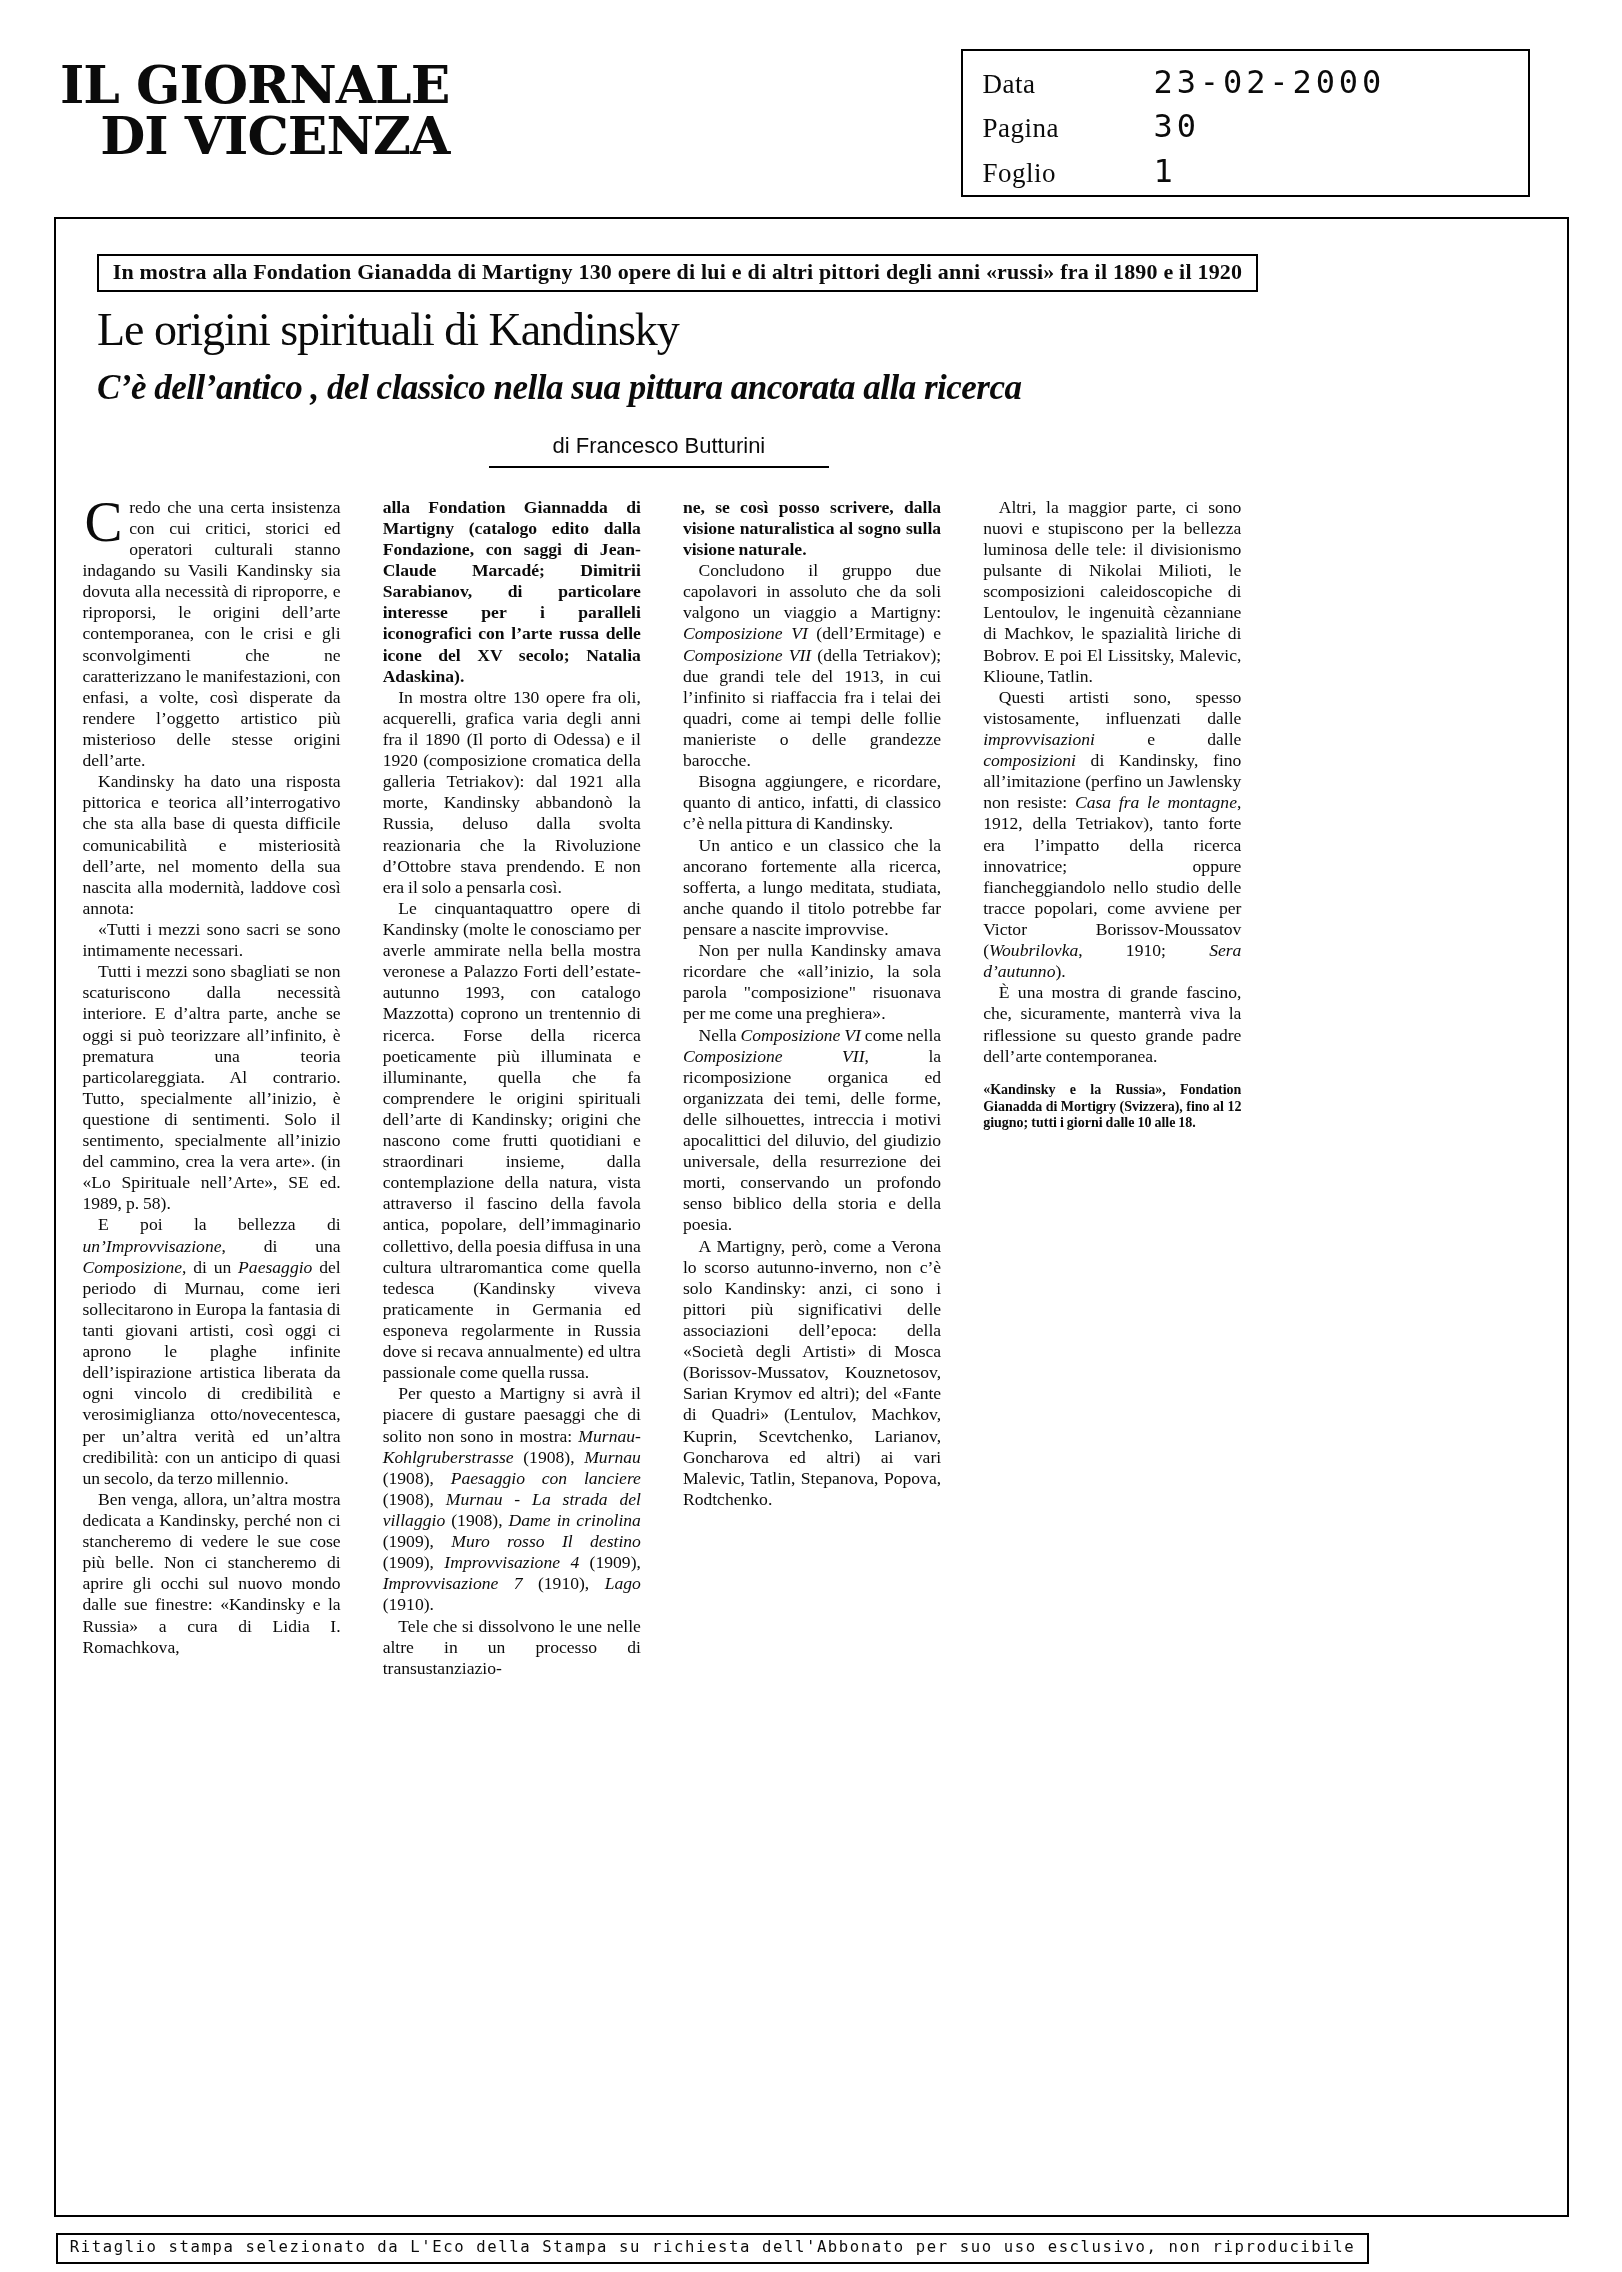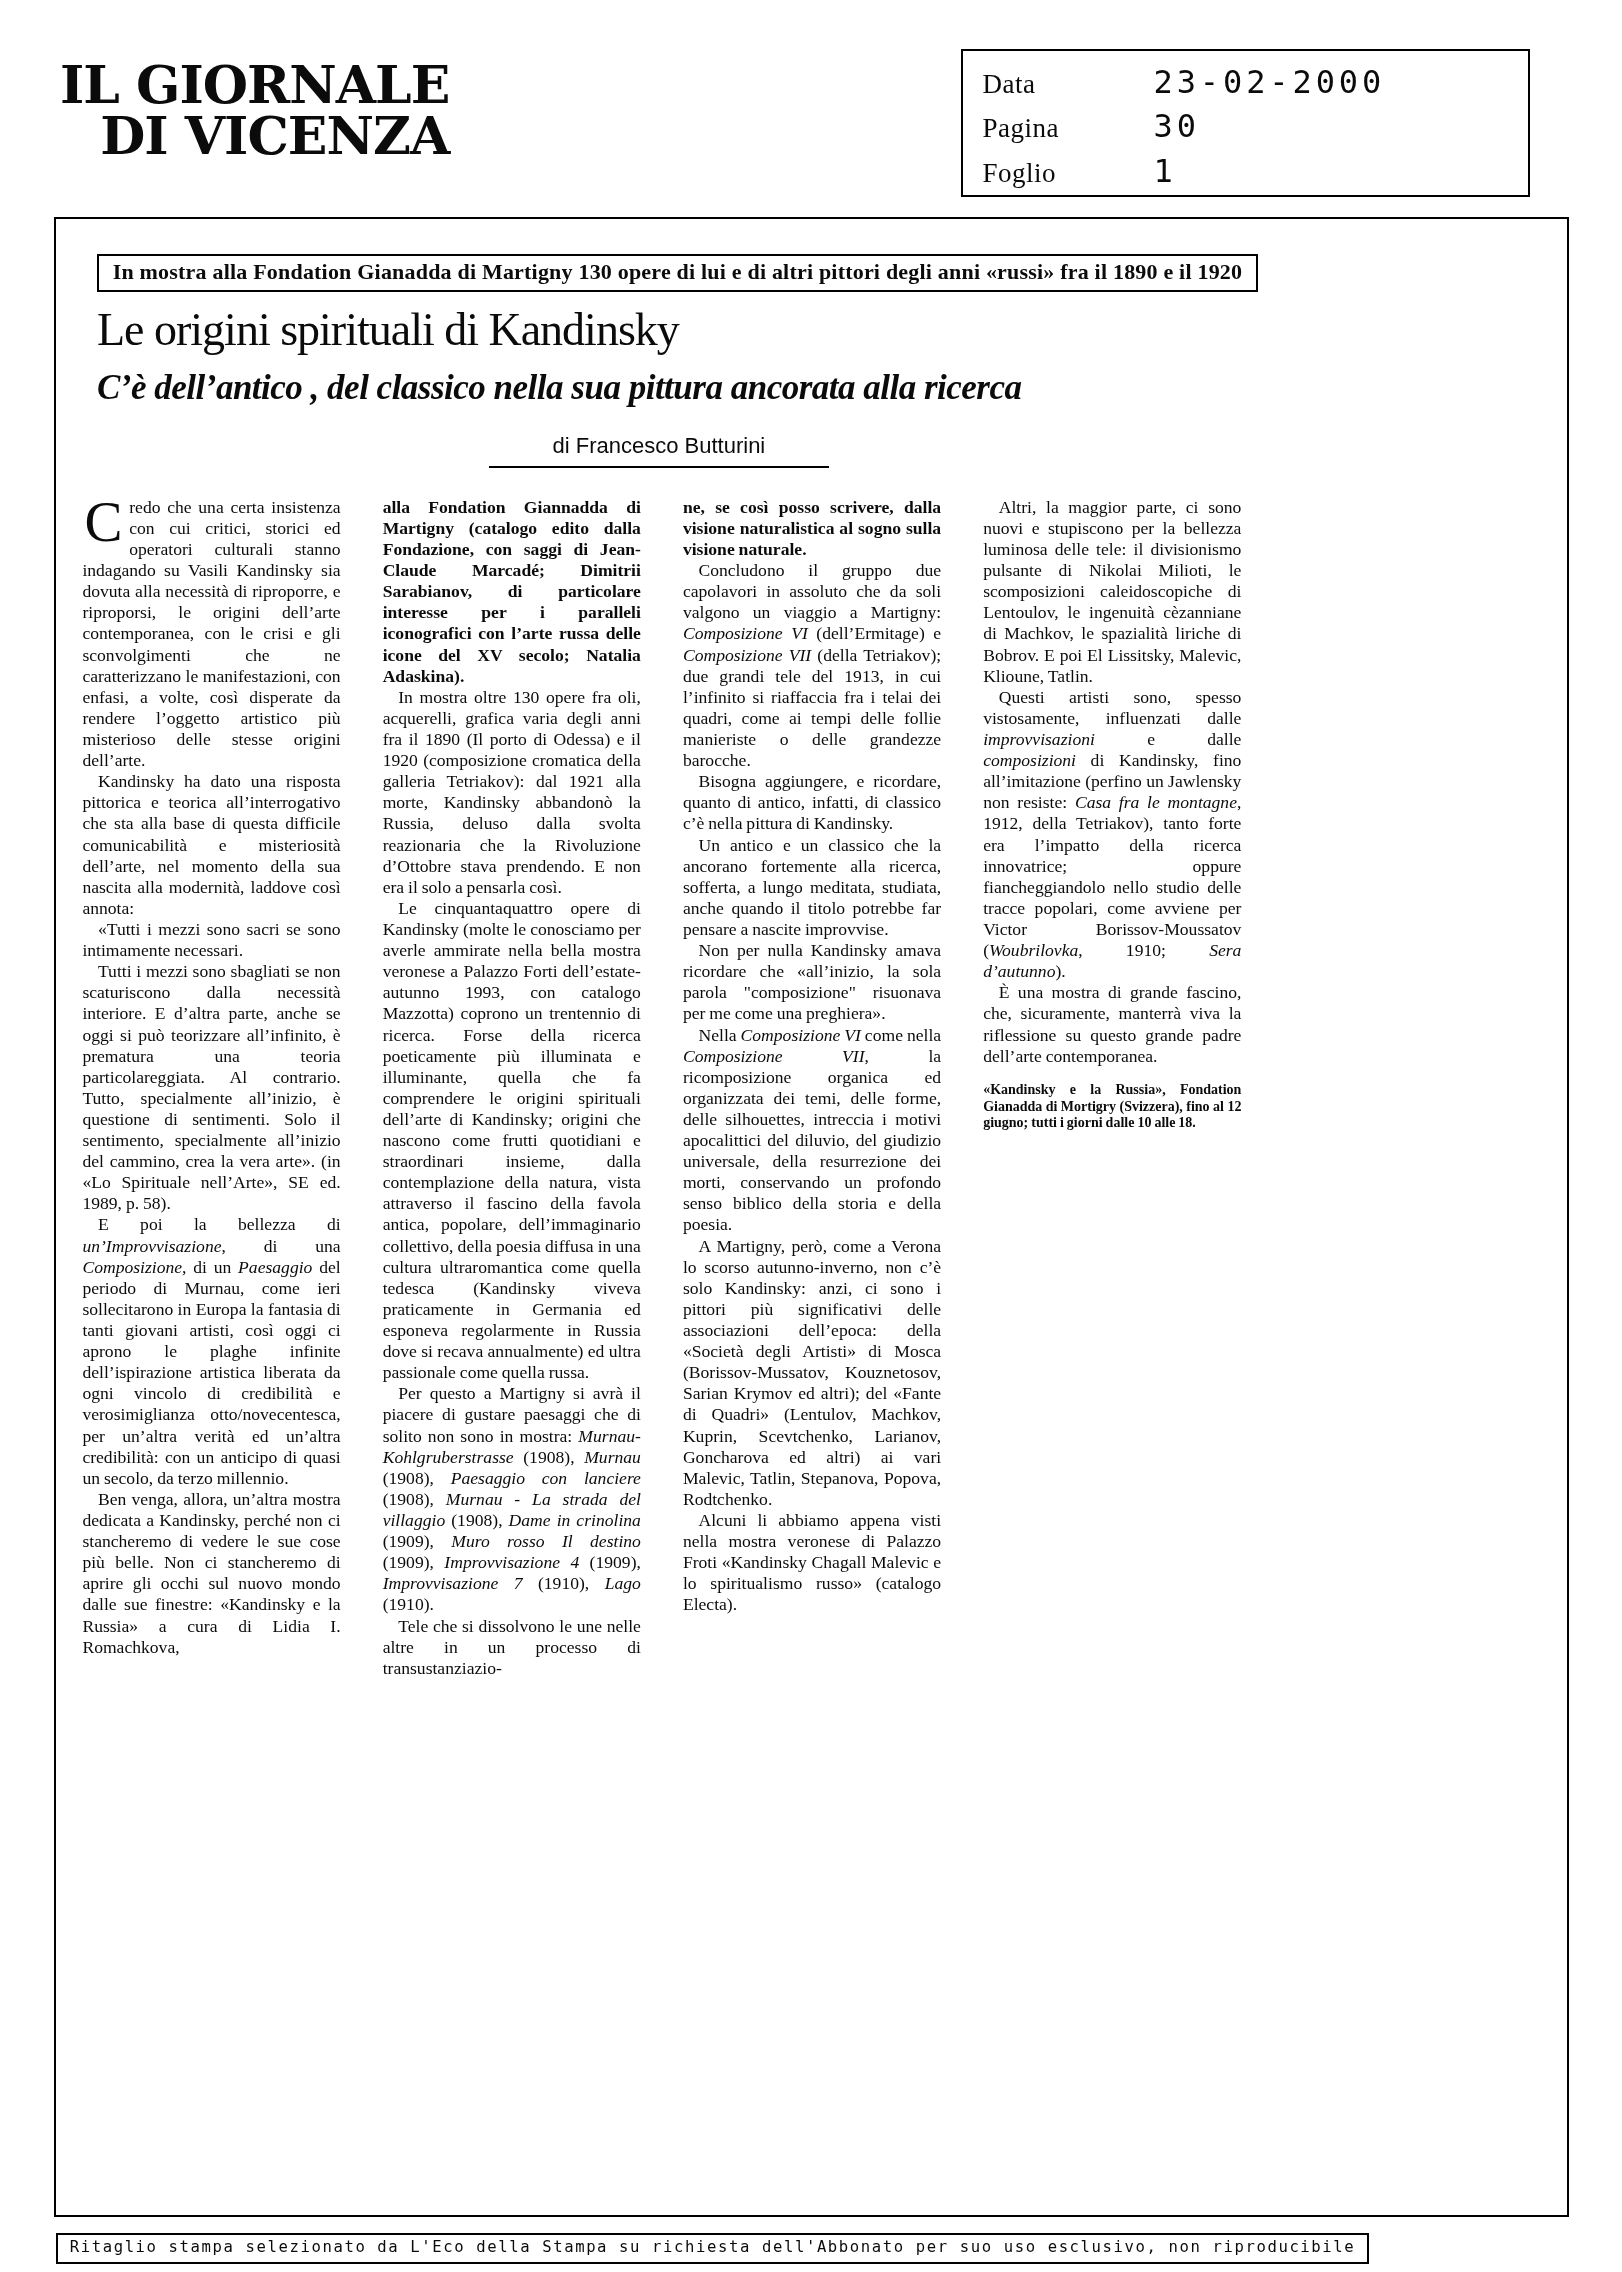--- a/index.html
+++ b/index.html
@@ -151,21 +151,20 @@
           <p>Tele che si dissolvono le une nelle altre in un processo di transustanziazio-</p>
         </div>
       <div class="col">
           <p class="noindent">ne, se così posso scrivere, dalla visione naturalistica al sogno sulla visione naturale.</p>
           <p>Concludono il gruppo due capolavori in assoluto che da soli valgono un viaggio a Martigny: <i>Composizione VI</i> (dell’Ermitage) e <i>Composizione VII</i> (della Tetriakov); due grandi tele del 1913, in cui l’infinito si riaffaccia fra i telai dei quadri, come ai tempi delle follie manieriste o delle grandezze barocche.</p>
           <p>Bisogna aggiungere, e ricordare, quanto di antico, infatti, di classico c’è nella pittura di Kandinsky.</p>
           <p>Un antico e un classico che la ancorano fortemente alla ricerca, sofferta, a lungo meditata, studiata, anche quando il titolo potrebbe far pensare a nascite improvvise.</p>
           <p>Non per nulla Kandinsky amava ricordare che «all’inizio, la sola parola "composizione" risuonava per me come una preghiera».</p>
           <p>Nella <i>Composizione VI</i> come nella <i>Composizione VII</i>, la ricomposizione organica ed organizzata dei temi, delle forme, delle silhouettes, intreccia i motivi apocalittici del diluvio, del giudizio universale, della resurrezione dei morti, conservando un profondo senso biblico della storia e della poesia.</p>
           <p>A Martigny, però, come a Verona lo scorso autunno-inverno, non c’è solo Kandinsky: anzi, ci sono i pittori più significativi delle associazioni dell’epoca: della «Società degli Artisti» di Mosca (Borissov-Mussatov, Kouznetosov, Sarian Krymov ed altri); del «Fante di Quadri» (Lentulov, Machkov, Kuprin, Scevtchenko, Larianov, Goncharova ed altri) ai vari Malevic, Tatlin, Stepanova, Popova, Rodtchenko.</p>
-          <p>Alcuni li abbiamo appena visti nella mostra veronese di Palazzo Froti «Kandinsky Chagall Malevic e lo spiritualismo russo» (catalogo Electa).</p>
         </div>
       <div class="col">
           <p>Altri, la maggior parte, ci sono nuovi e stupiscono per la bellezza luminosa delle tele: il divisionismo pulsante di Nikolai Milioti, le scomposizioni caleidoscopiche di Lentoulov, le ingenuità cèzanniane di Machkov, le spazialità liriche di Bobrov. E poi El Lissitsky, Malevic, Klioune, Tatlin.</p>
           <p>Questi artisti sono, spesso vistosamente, influenzati dalle <i>improvvisazioni</i> e dalle <i>composizioni</i> di Kandinsky, fino all’imitazione (perfino un Jawlensky non resiste: <i>Casa fra le montagne</i>, 1912, della Tetriakov), tanto forte era l’impatto della ricerca innovatrice; oppure fiancheggiandolo nello studio delle tracce popolari, come avviene per Victor Borissov-Moussatov (<i>Woubrilovka</i>, 1910; <i>Sera d’autunno</i>).</p>
           <p>È una mostra di grande fascino, che, sicuramente, manterrà viva la riflessione su questo grande padre dell’arte contemporanea.</p>
           <p class="note">«Kandinsky e la Russia», Fondation Gianadda di Mortigry (Svizzera), fino al 12 giugno; tutti i giorni dalle 10 alle 18.</p>
         </div>
     </div>
 
   </div>

